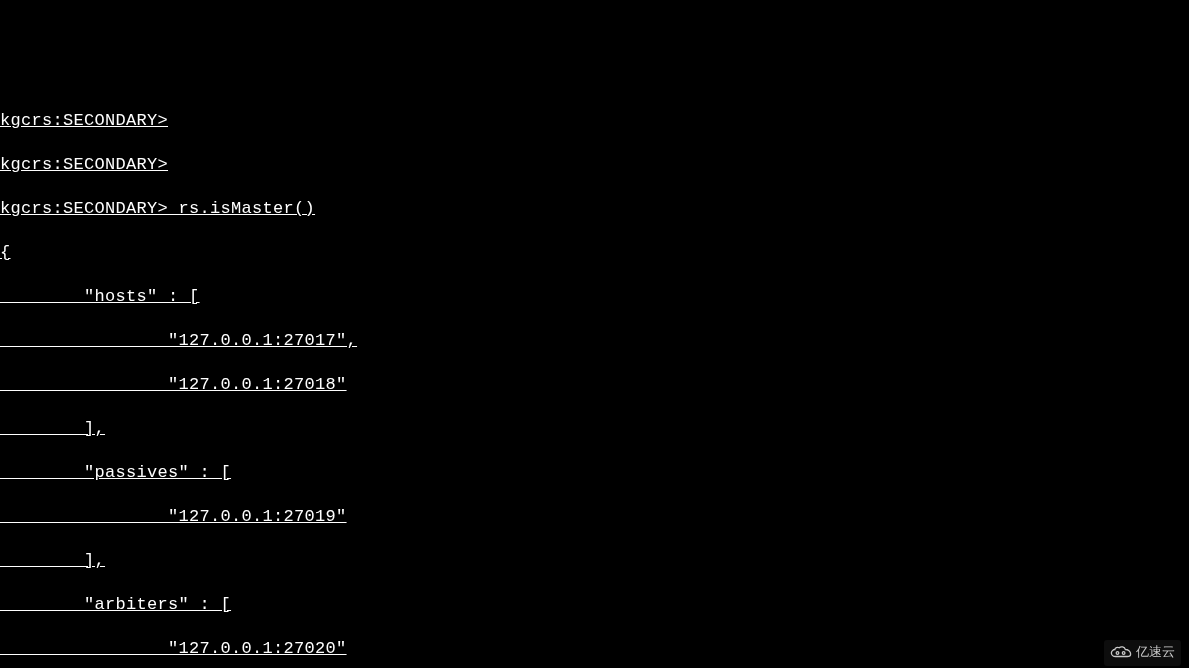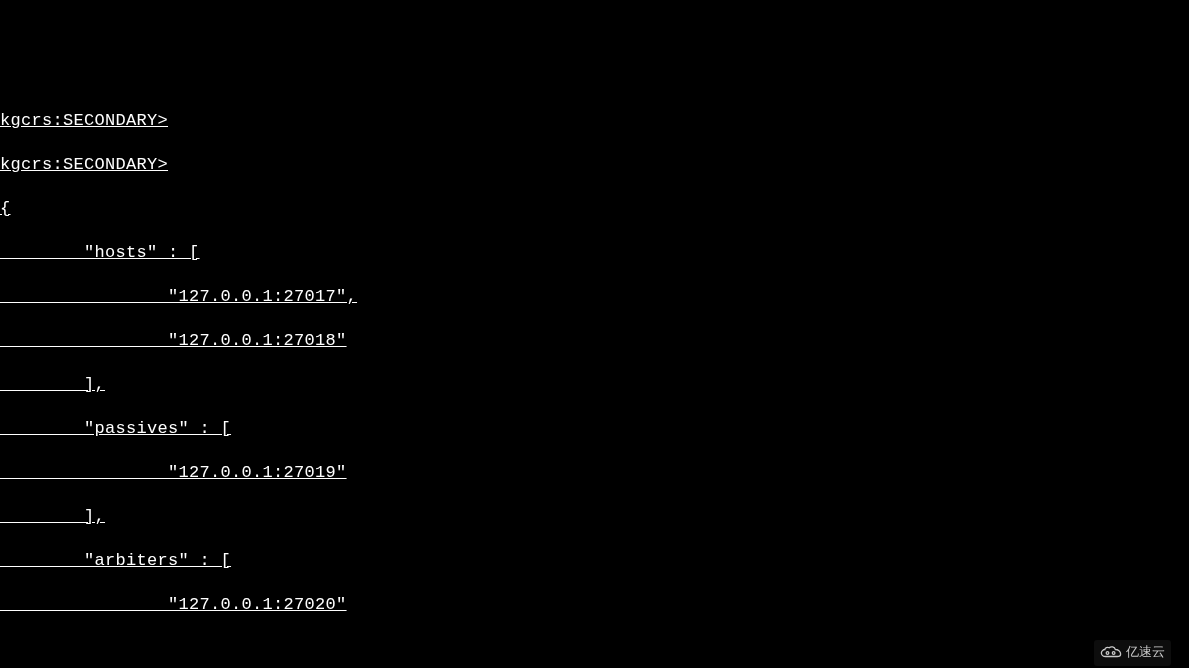--- a/index.html
+++ b/index.html
@@ -24,21 +24,21 @@
       padding: 0;
       letter-spacing: 0.3px;
     }
     .line {
       min-height: 22px;
       text-decoration: underline;
     }
     .watermark {
       position: absolute;
       bottom: 2px;
-      right: 18px;
+      right: 8px;
       display: flex;
       align-items: center;
       gap: 4px;
       color: #c9c9c9;
       font-size: 13px;
       background: rgba(255,255,255,0.05);
       padding: 2px 6px;
       border-radius: 3px;
     }
     .watermark-logo {
@@ -47,20 +47,21 @@
     }
   </style>
 </head>
 <body>
 
 
 
 <div class="terminal">
 <div class="line">kgcrs:SECONDARY&gt;</div>
 <div class="line">kgcrs:SECONDARY&gt;</div>
+<div class="line">kgcrs:SECONDARY&gt; rs.isMaster()</div>
 <div class="line">{</div>
 <div class="line">        "hosts" : [</div>
 <div class="line">                "127.0.0.1:27017",</div>
 <div class="line">                "127.0.0.1:27018"</div>
 <div class="line">        ],</div>
 <div class="line">        "passives" : [</div>
 <div class="line">                "127.0.0.1:27019"</div>
 <div class="line">        ],</div>
 <div class="line">        "arbiters" : [</div>
 <div class="line">                "127.0.0.1:27020"</div>

